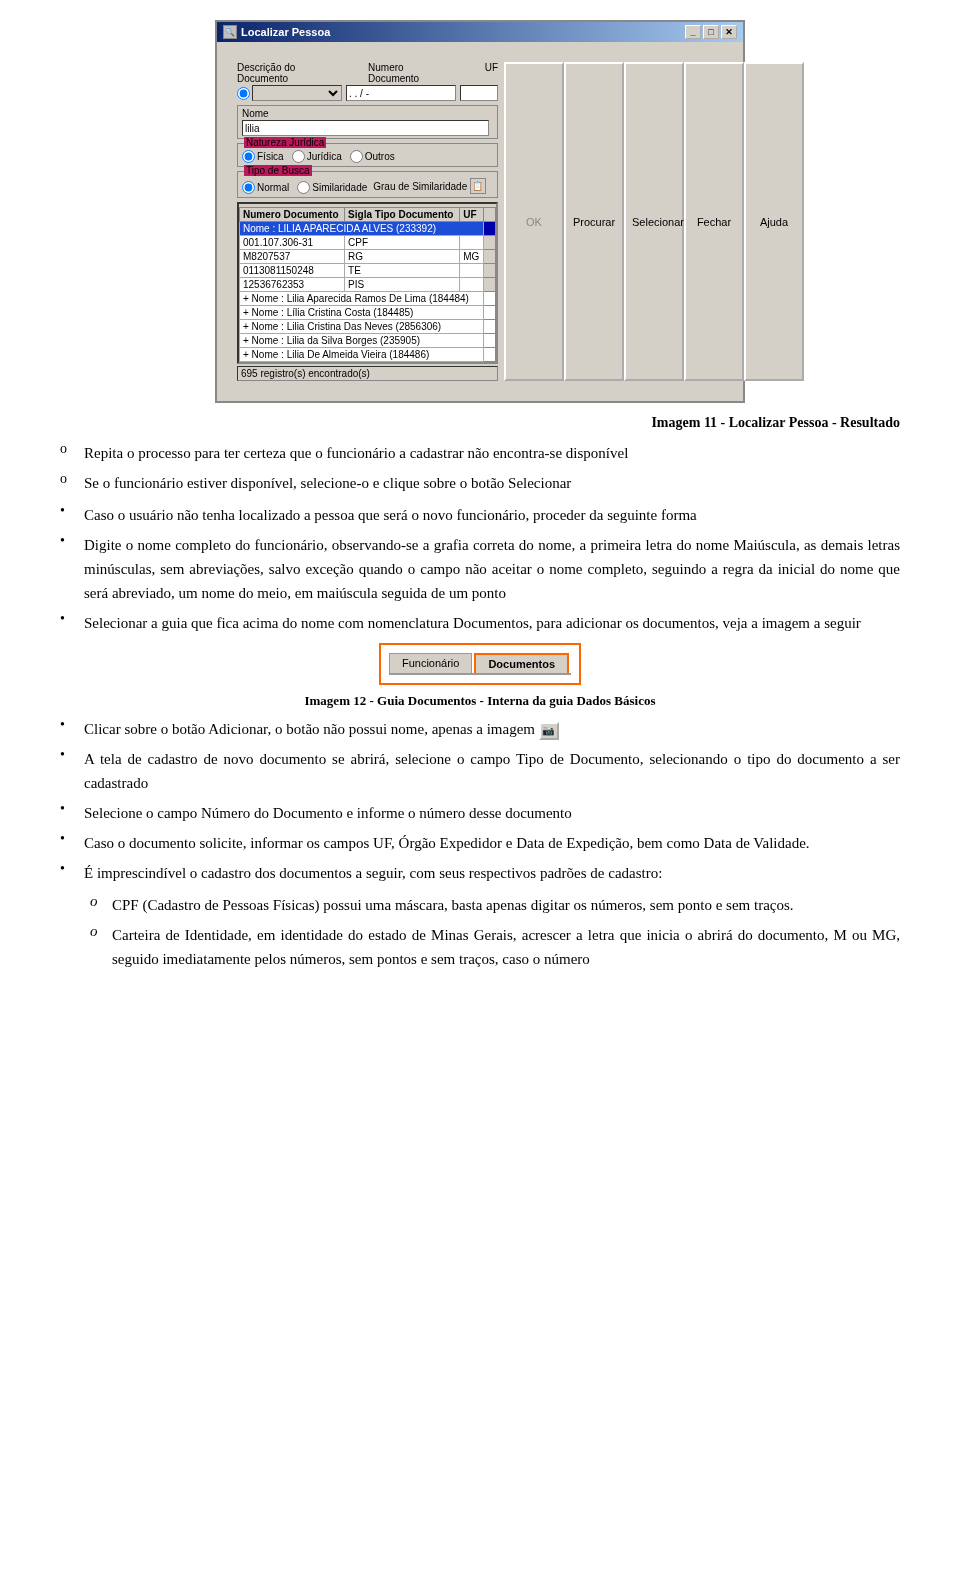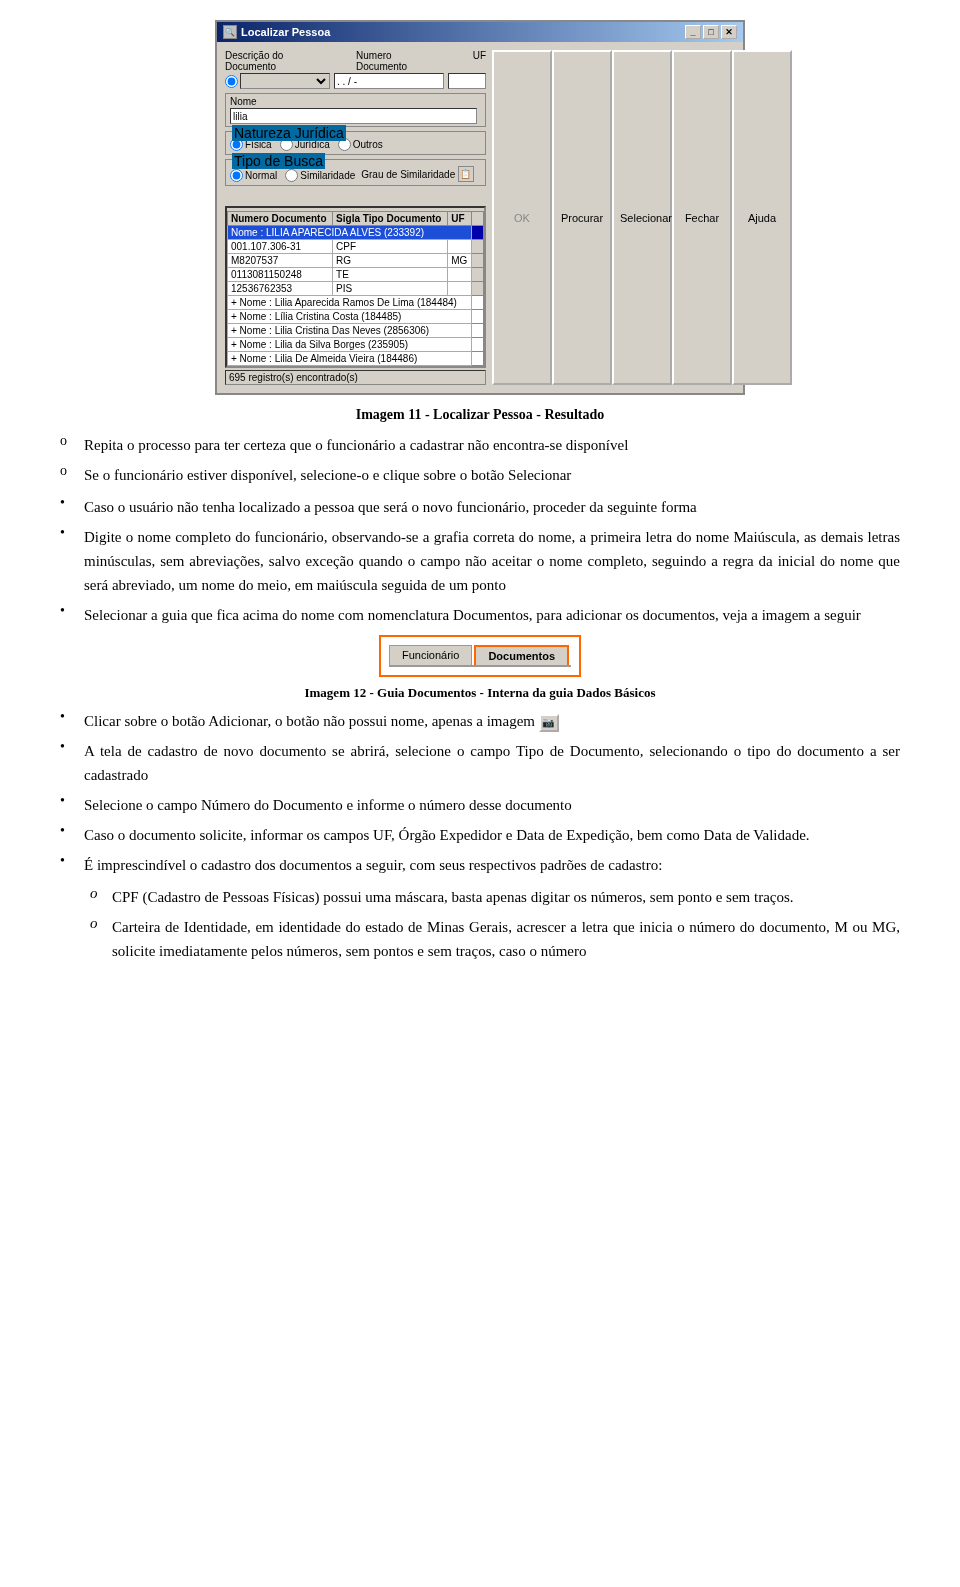--- a/index.html
+++ b/index.html
@@ -73,21 +73,21 @@
       font-size: 9px;
       display: flex;
       align-items: center;
       justify-content: center;
       color: #000;
       cursor: pointer;
     }
 
     .screenshot-body {
       background: #d4d0c8;
-      padding: 8px;
+      padding: 20px;
       display: flex;
       gap: 6px;
     }
 
     .form-area {
       flex: 1;
     }
 
     .buttons-area {
       display: flex;
@@ -146,23 +146,23 @@
       display: flex;
       align-items: center;
       gap: 2px;
       justify-content: flex-end;
     }
 
     .field-group-title {
       position: absolute;
       top: -7px;
       left: 6px;
-      background: #0369a1;
+      background: #be185d;
       padding: 0 2px;
-      font-size: 14px;
+      font-size: 10px;
     }
 
     .group-bordered {
       border: 1px solid #888;
       margin-bottom: 4px;
       padding: 6px 4px 3px;
       position: relative;
     }
 
     .search-row {
@@ -237,21 +237,21 @@
 
     .inline-select {
       background: #d4d0c8;
       border: 1px inset #888;
       height: 16px;
       font-size: 10px;
     }
 
     
     .caption {
-      text-align: center;
+      text-align: right;
       font-weight: bold;
       font-size: 14px;
       margin-bottom: 10px;
       margin-top: 4px;
     }
 
     .bullet-list {
       list-style: none;
       padding: 0;
       margin: 0 0 8px 0;
@@ -403,21 +403,21 @@
                 <input type="radio" name="natureza" style="">
                 <span>Jurídica</span>
               </div>
               <div class="radio-item">
                 <input type="radio" name="natureza" style="">
                 <span>Outros</span>
               </div>
             </div>
           </div>
 
-          <div class="group-bordered" style="margin-bottom:20px;">
+          <div class="group-bordered" style="margin-bottom:4px;">
             <span class="field-group-title">Tipo de Busca</span>
             <div class="search-row">
               <div class="radio-group">
                 <div class="radio-item">
                   <input type="radio" name="busca" checked="" style="">
                   <span>Normal</span>
                 </div>
                 <div class="radio-item">
                   <input type="radio" name="busca" style="">
                   <span>Similaridade</span>
@@ -573,17 +573,17 @@
     </li>
   </ul>
 
   <ul class="sub-list">
     <li>
       <span class="bullet-letter">o</span>
       <span class="text-li">CPF (Cadastro de Pessoas Físicas) possui uma máscara, basta apenas digitar os números, sem ponto e sem traços.</span>
     </li>
     <li>
       <span class="bullet-letter">o</span>
-      <span class="text-li">Carteira de Identidade, em identidade do estado de Minas Gerais, acrescer a letra que inicia o número do documento, M ou MG, solicite imediatamente pelos números, sem pontos e sem traços, caso o número</span>
+      <span class="text-li">Carteira de Identidade, em identidade do estado de Minas Gerais, acrescer a letra que inicia o abrirá do documento, M ou MG, seguido imediatamente pelos números, sem pontos e sem traços, caso o número</span>
     </li>
   </ul>
 
 </div>
 
 </body></html>

